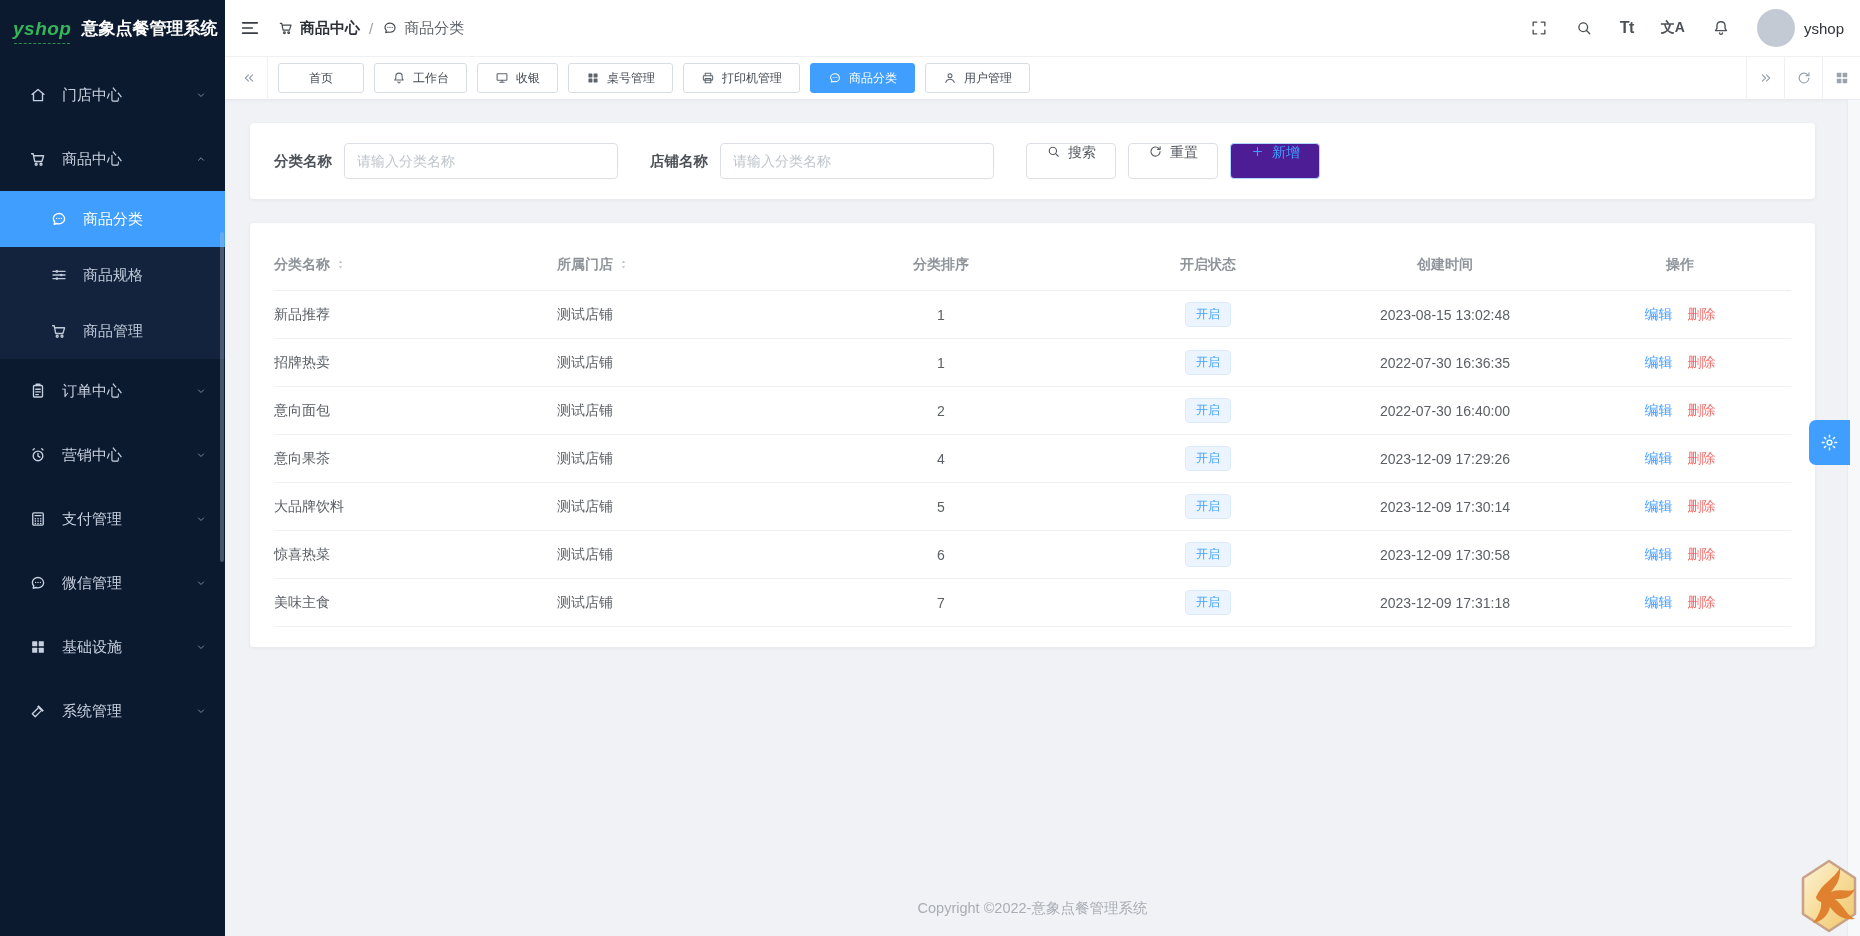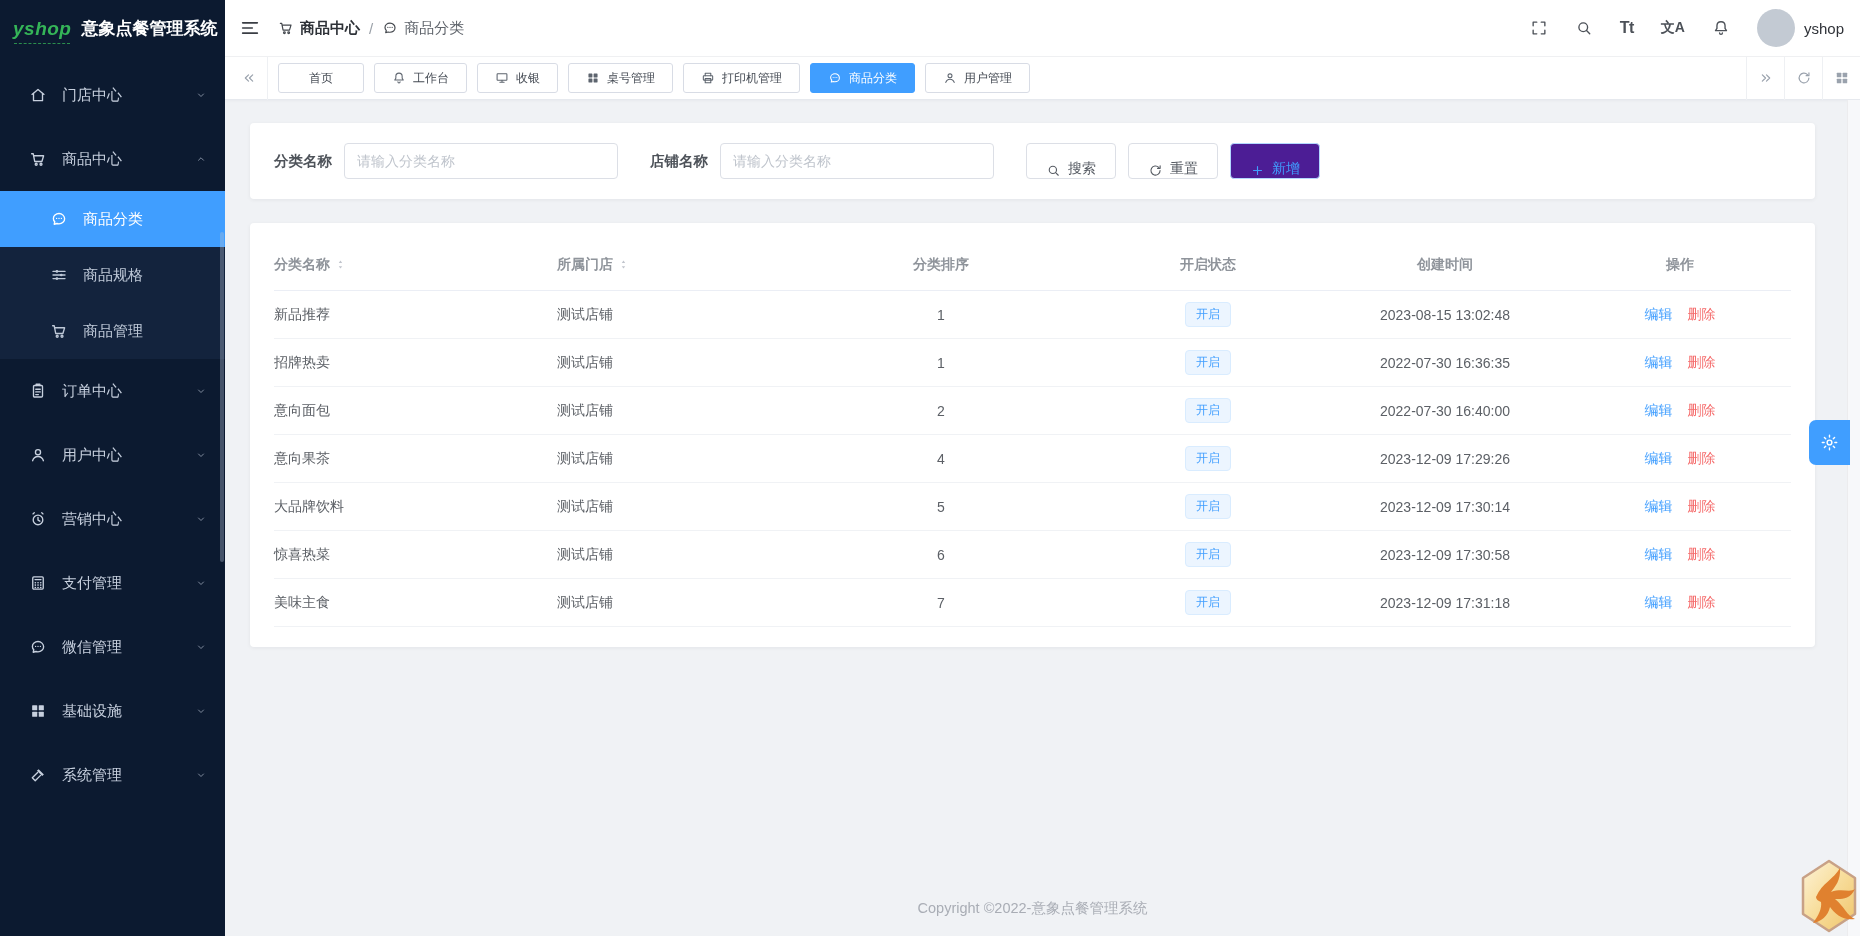--- a/index.html
+++ b/index.html
@@ -63,21 +63,21 @@
 
   
   .content { flex:1; padding:23px 45px 0 25px; display:flex; flex-direction:column; min-height:0; }
   .card { background:#fff; border-radius:4px; box-shadow:0 1px 4px rgba(0,21,41,.06); }
 
   .filter-card { height:76px; flex:none; display:flex; align-items:center; padding:0 24px; gap:12px; }
   .f-label { font-size:14.5px; color:#4e535a; font-weight:600; white-space:nowrap; }
   .ml30 { margin-left:20px; }
   .f-input { width:274px; height:36px; border:1px solid #dcdfe6; border-radius:4px; padding:0 12px; font-size:14px; color:#606266; background:#fff; outline:none; font-family:inherit; }
   .f-input::placeholder { color:#bfc4cc; }
-  .btn { height:36px; padding:0 19px; border:1px solid #dcdfe6; background:#fff; border-radius:4px; font-size:14px; color:#565b63; display:inline-flex; align-items:flex-end; gap:7px; cursor:pointer; font-family:inherit; white-space:nowrap; }
+  .btn { height:36px; padding:0 19px; border:1px solid #dcdfe6; background:#fff; border-radius:4px; font-size:14px; color:#565b63; display:inline-flex; align-items:flex-start; gap:7px; cursor:pointer; font-family:inherit; white-space:nowrap; }
   .btn .ico { width:15px; height:15px; }
   .btn.add { background:#4c1d95; border-color:#b3d8ff; color:#409eff; }
 
   .table-card { margin-top:24px; padding:16px 24px 20px; flex:none; }
   .tgrid { display:grid; grid-template-columns:283px 230px 308px 226px 248px 1fr; align-items:center; }
   .thead { height:52px; border-bottom:1px solid #ebeef5; }
   .th { font-size:14px; color:#8f949b; font-weight:700; display:flex; align-items:center; gap:4px; }
   .th.center { justify-content:center; }
   .th.sortable { cursor:pointer; }
   .ico.sort { width:13px; height:13px; color:#c0c4cc; }
@@ -183,34 +183,20 @@
           <span class="label">订单中心</span>
           <span class="ico chev">
             <svg viewBox="0 0 24 24" fill="none" stroke="currentColor" stroke-width="1.8" stroke-linecap="round" stroke-linejoin="round">
               <path d="M7 10l5 5 5-5"></path>
             </svg>
           </span>
         </div>
         <div class="menu-item">
           <span class="ico mi">
             <svg viewBox="0 0 24 24" fill="none" stroke="currentColor" stroke-width="1.8" stroke-linecap="round" stroke-linejoin="round">
-              <circle cx="12" cy="8.3" r="3.4"></circle>
-              <path d="M4.8 19.6c1.1-3.7 3.7-5.6 7.2-5.6s6.1 1.9 7.2 5.6"></path>
-            </svg>
-          </span>
-          <span class="label">用户中心</span>
-          <span class="ico chev">
-            <svg viewBox="0 0 24 24" fill="none" stroke="currentColor" stroke-width="1.8" stroke-linecap="round" stroke-linejoin="round">
-              <path d="M7 10l5 5 5-5"></path>
-            </svg>
-          </span>
-        </div>
-        <div class="menu-item">
-          <span class="ico mi">
-            <svg viewBox="0 0 24 24" fill="none" stroke="currentColor" stroke-width="1.8" stroke-linecap="round" stroke-linejoin="round">
               <circle cx="12" cy="13.2" r="6.4"></circle>
               <path d="M12 9.8v3.6l2.5 1.5"></path>
               <path d="M5.3 5.2 7 3.7M18.7 5.2 17 3.7"></path>
             </svg>
           </span>
           <span class="label">营销中心</span>
           <span class="ico chev">
             <svg viewBox="0 0 24 24" fill="none" stroke="currentColor" stroke-width="1.8" stroke-linecap="round" stroke-linejoin="round">
               <path d="M7 10l5 5 5-5"></path>
             </svg>

